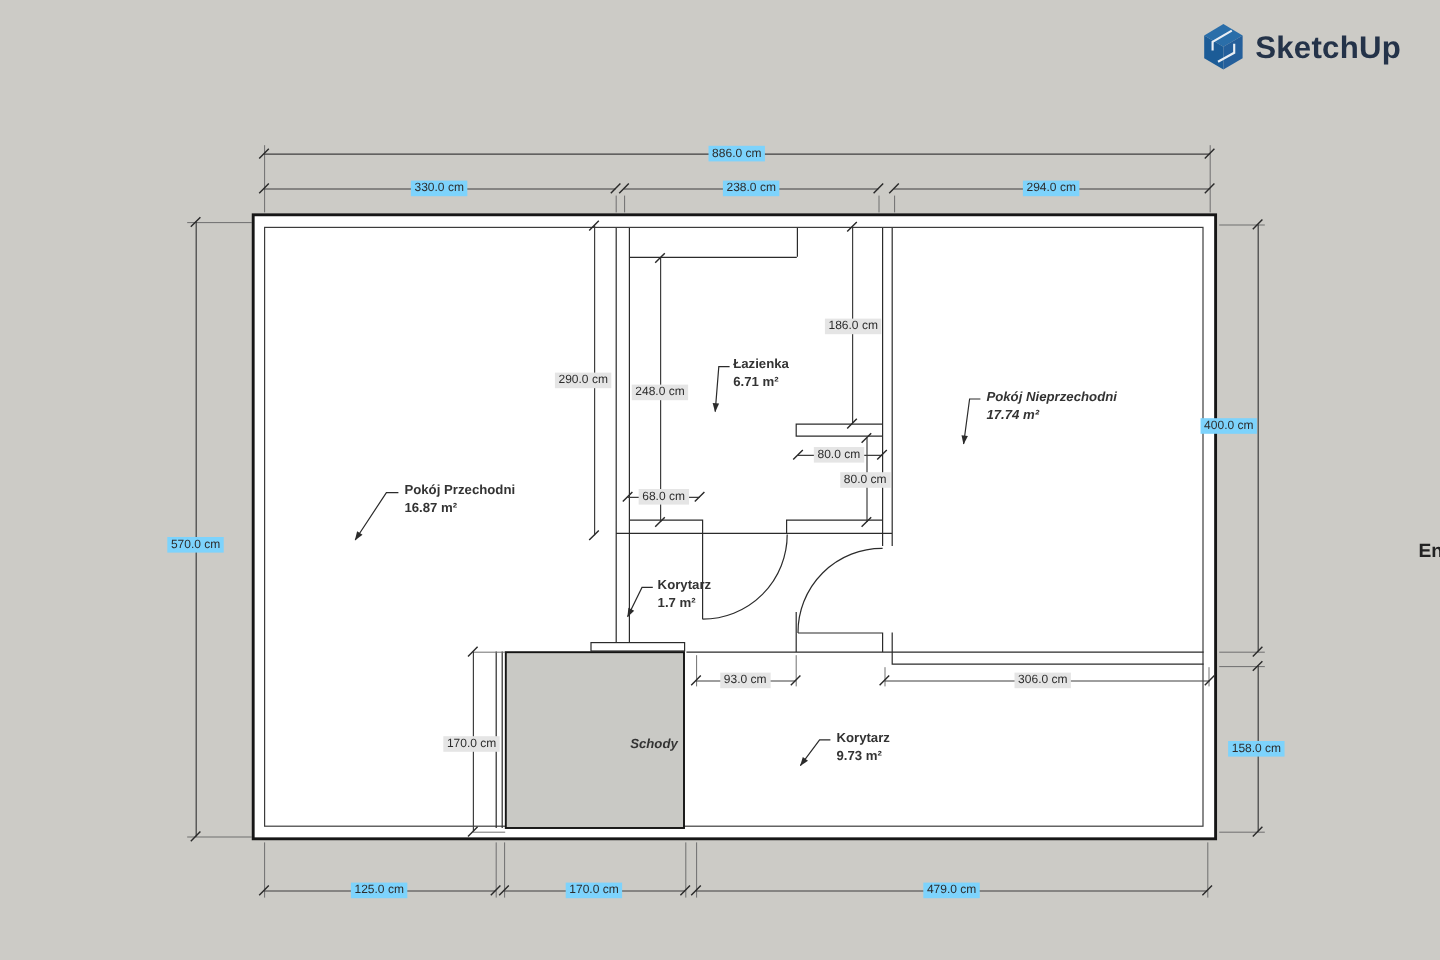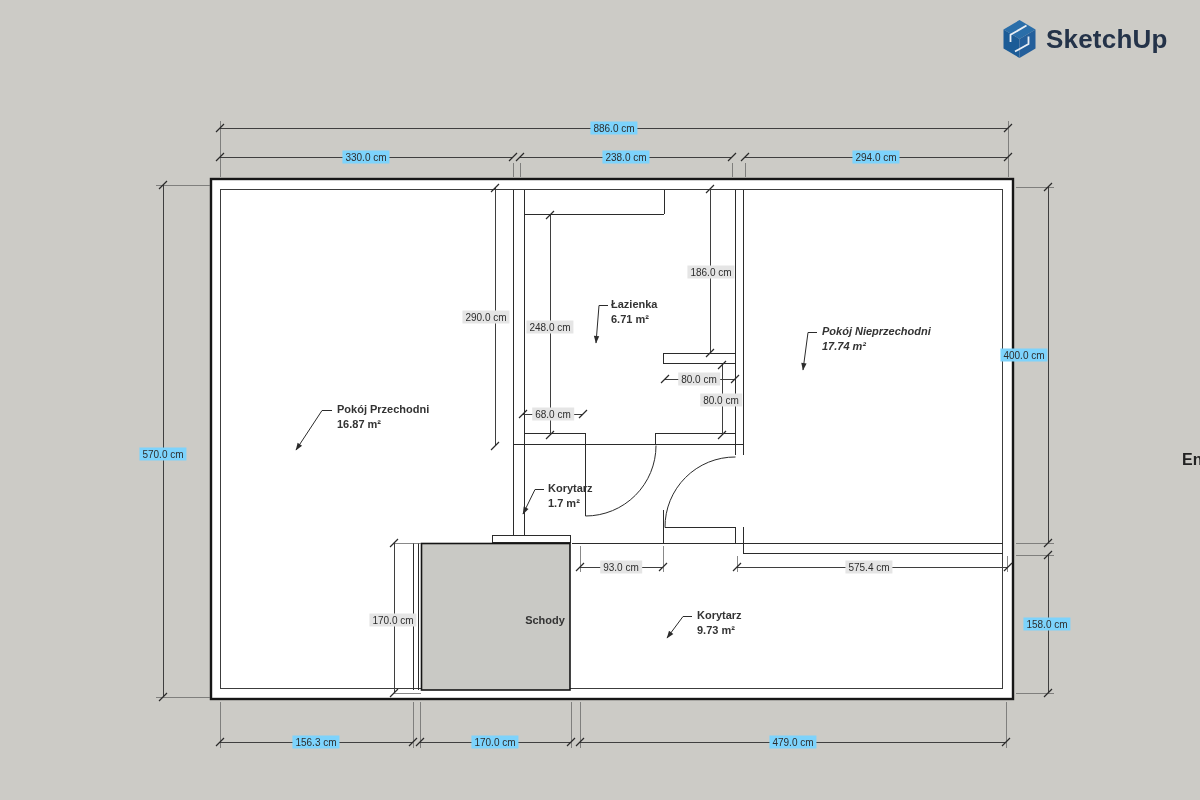--- a/index.html
+++ b/index.html
@@ -140,32 +140,32 @@
     </g>
   </svg>
 
   <span class="dim on-canvas" style="left:614px;top:128px;">886.0 cm</span>
   <span class="dim on-canvas" style="left:366px;top:157px;">330.0 cm</span>
   <span class="dim on-canvas" style="left:626px;top:157px;">238.0 cm</span>
   <span class="dim on-canvas" style="left:876px;top:157px;">294.0 cm</span>
   <span class="dim on-canvas" style="left:163px;top:454px;">570.0 cm</span>
   <span class="dim on-canvas" style="left:1024px;top:355px;">400.0 cm</span>
   <span class="dim on-canvas" style="left:1047px;top:624px;text-align:right;">158.0 cm</span>
-  <span class="dim on-canvas" style="left:316px;top:742px;">156.3 cm</span>
+  <span class="dim on-canvas" style="left:316px;top:742px;">125.0 cm</span>
   <span class="dim on-canvas" style="left:495px;top:742px;">170.0 cm</span>
   <span class="dim on-canvas" style="left:793px;top:742px;">479.0 cm</span>
 
   <span class="dim on-plan" style="left:486px;top:317px;">290.0 cm</span>
   <span class="dim on-plan" style="left:550px;top:327px;">248.0 cm</span>
   <span class="dim on-plan" style="left:711px;top:272px;">186.0 cm</span>
   <span class="dim on-plan" style="left:699px;top:379px;">80.0 cm</span>
   <span class="dim on-plan" style="left:721px;top:400px;">80.0 cm</span>
   <span class="dim on-plan" style="left:553px;top:414px;">68.0 cm</span>
   <span class="dim on-plan" style="left:621px;top:567px;">93.0 cm</span>
-  <span class="dim on-plan" style="left:869px;top:567px;">575.4 cm</span>
+  <span class="dim on-plan" style="left:869px;top:567px;">306.0 cm</span>
   <span class="dim on-plan" style="left:393px;top:620px;">170.0 cm</span>
 
   <div class="roomlabel" style="left:337px;top:402px;">
     <div>Pokój Przechodni</div>
     <div class="area">16.87 m²</div>
   </div>
   <div class="roomlabel" style="left:611px;top:297px;">
     <div>Łazienka</div>
     <div class="area">6.71 m²</div>
   </div>
@@ -174,21 +174,21 @@
     <div class="area">17.74 m²</div>
   </div>
   <div class="roomlabel" style="left:548px;top:481px;">
     <div>Korytarz</div>
     <div class="area">1.7 m²</div>
   </div>
   <div class="roomlabel" style="left:697px;top:608px;">
     <div>Korytarz</div>
     <div class="area">9.73 m²</div>
   </div>
-  <span class="schody-label" style="left:545px;top:620px;">Schody</span>
+  <span class="schody-label" style="left:545px;top:620px;font-style:italic;">Schody</span>
 
   <div class="logo">
     <svg width="37" height="40" viewBox="0 0 36 40">
       <path d="M18 1 L34 10.5 L18 20 L2 10.5 Z" fill="#2a6ea9"></path>
       <path d="M2 10.5 L18 20 L18 39 L2 29.5 Z" fill="#1c5c97"></path>
       <path d="M34 10.5 L18 20 L18 39 L34 29.5 Z" fill="#245f9b"></path>
       <path d="M25 6.5 L9 15.8 L9 23" fill="none" stroke="#e9eef4" stroke-width="1.8"></path>
       <path d="M27 17.5 L27 25 L13.5 32.5" fill="none" stroke="#e9eef4" stroke-width="1.8"></path>
     </svg>
     <span class="brand-text">SketchUp</span>

